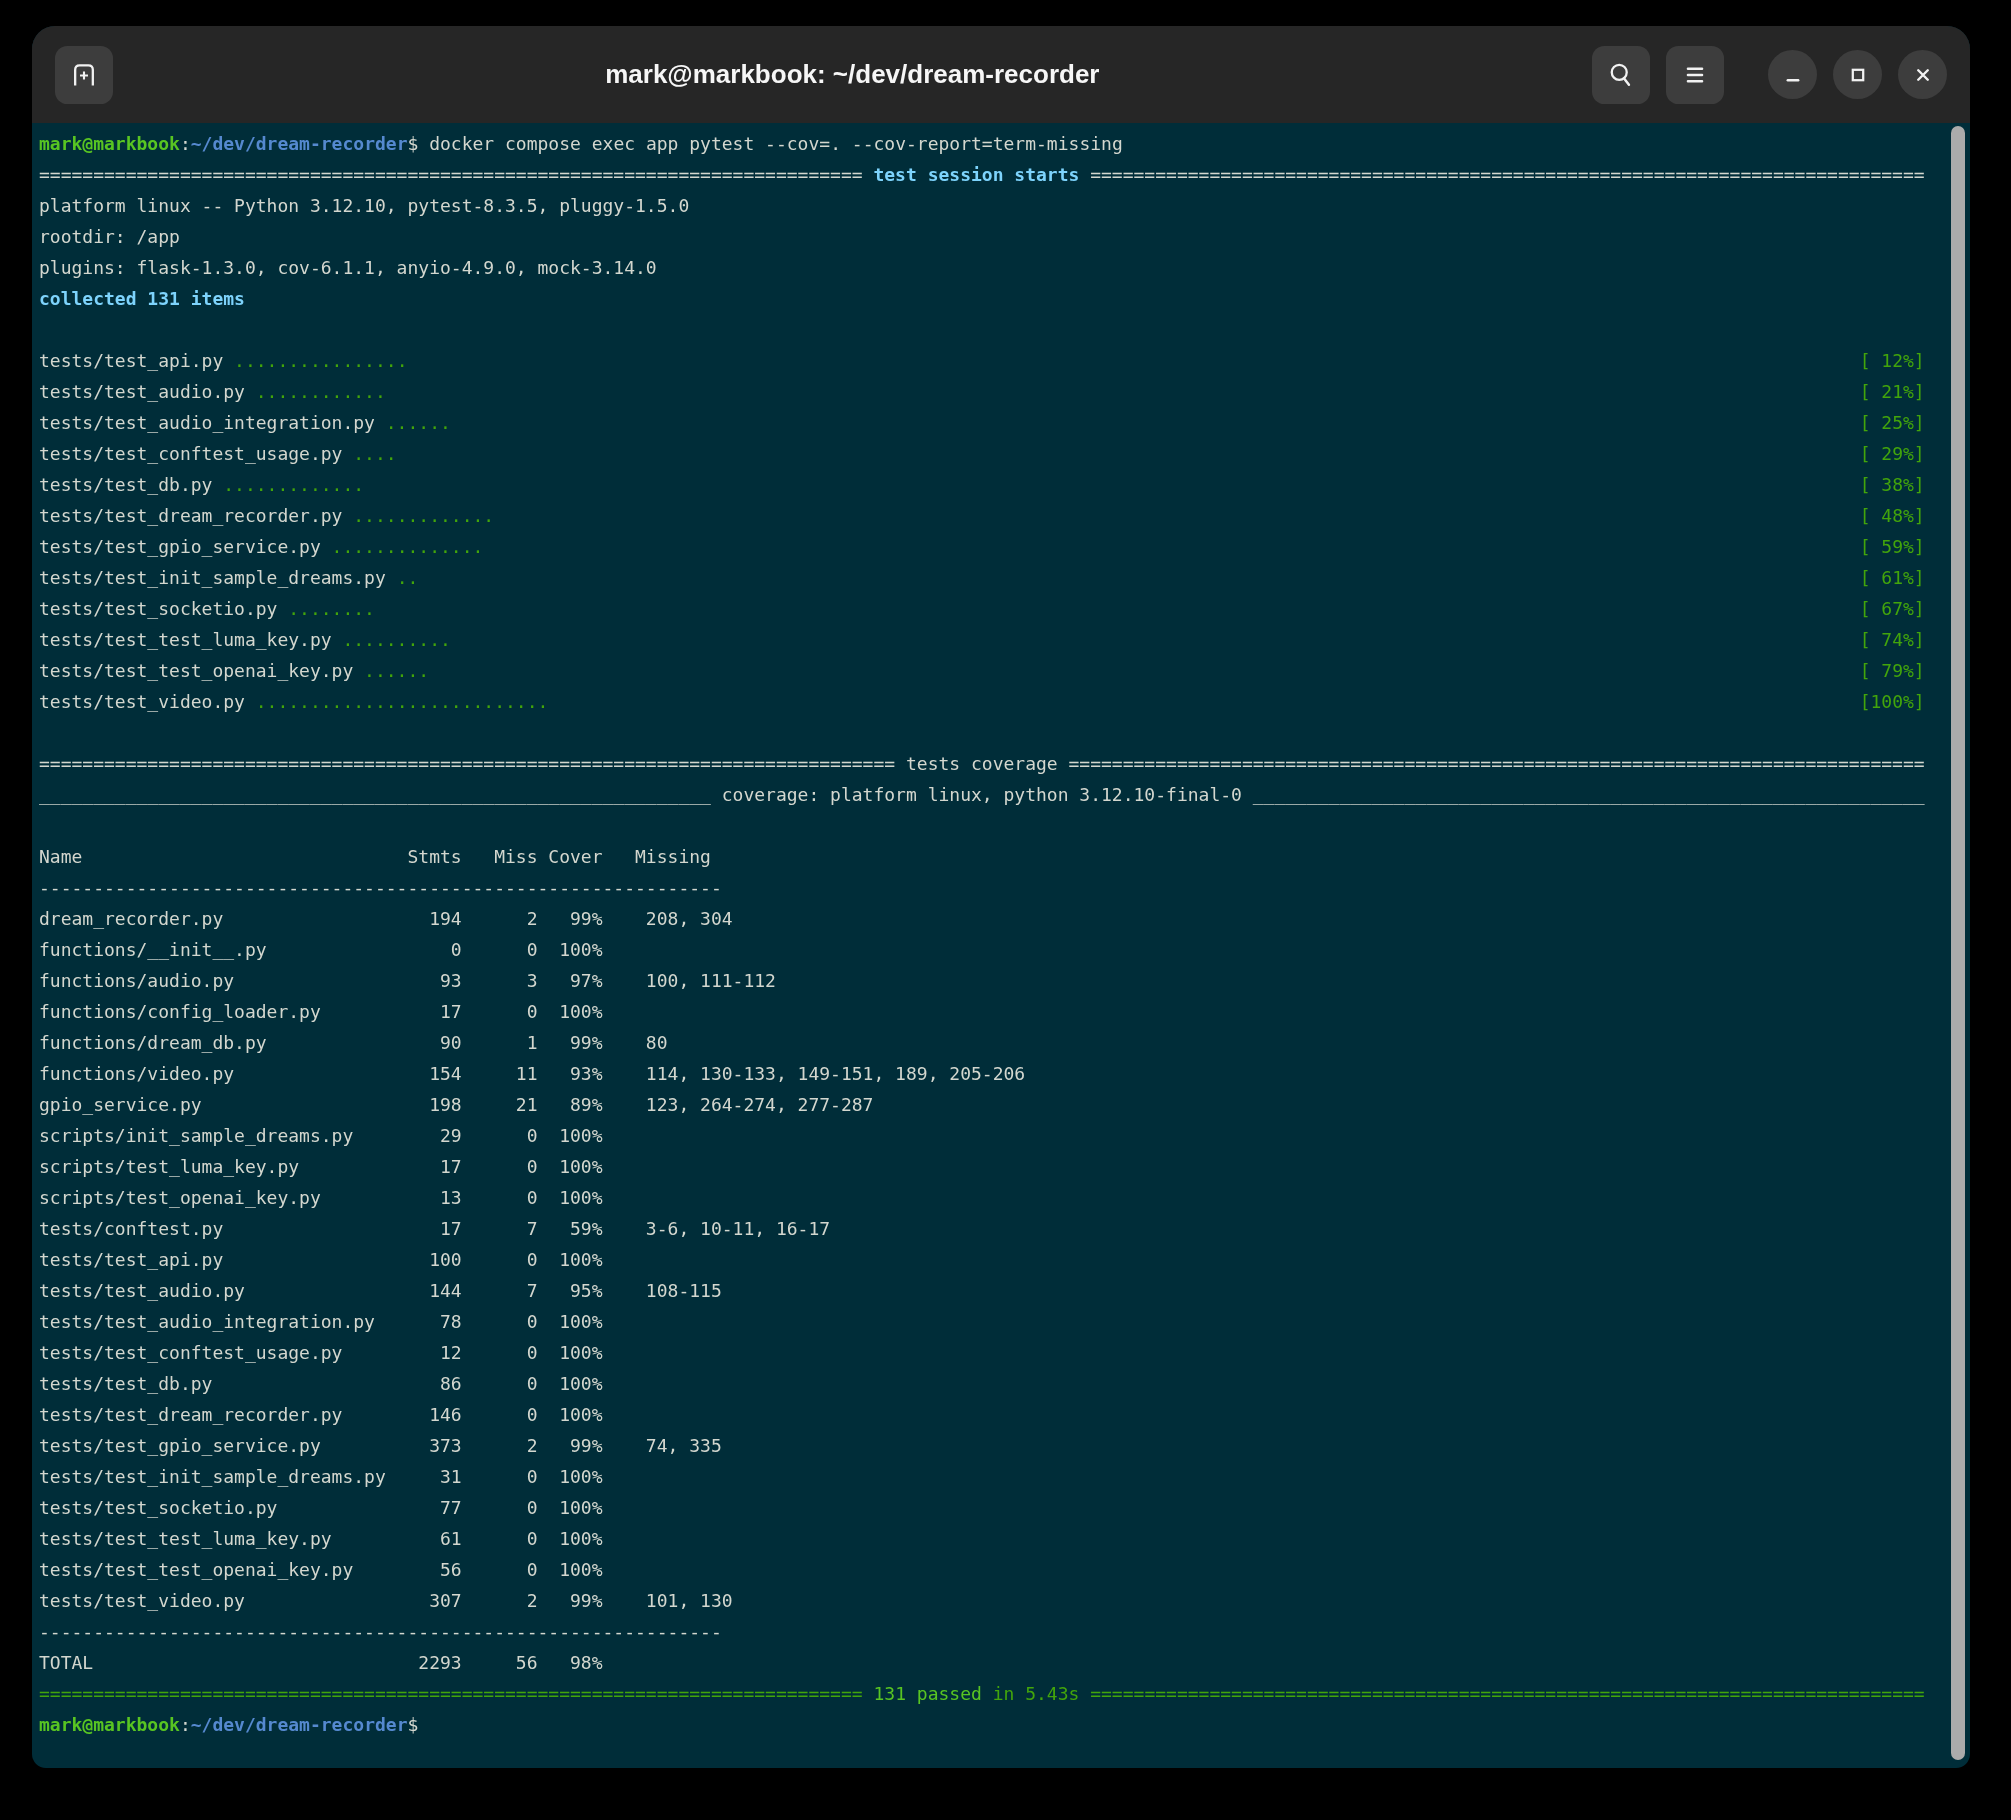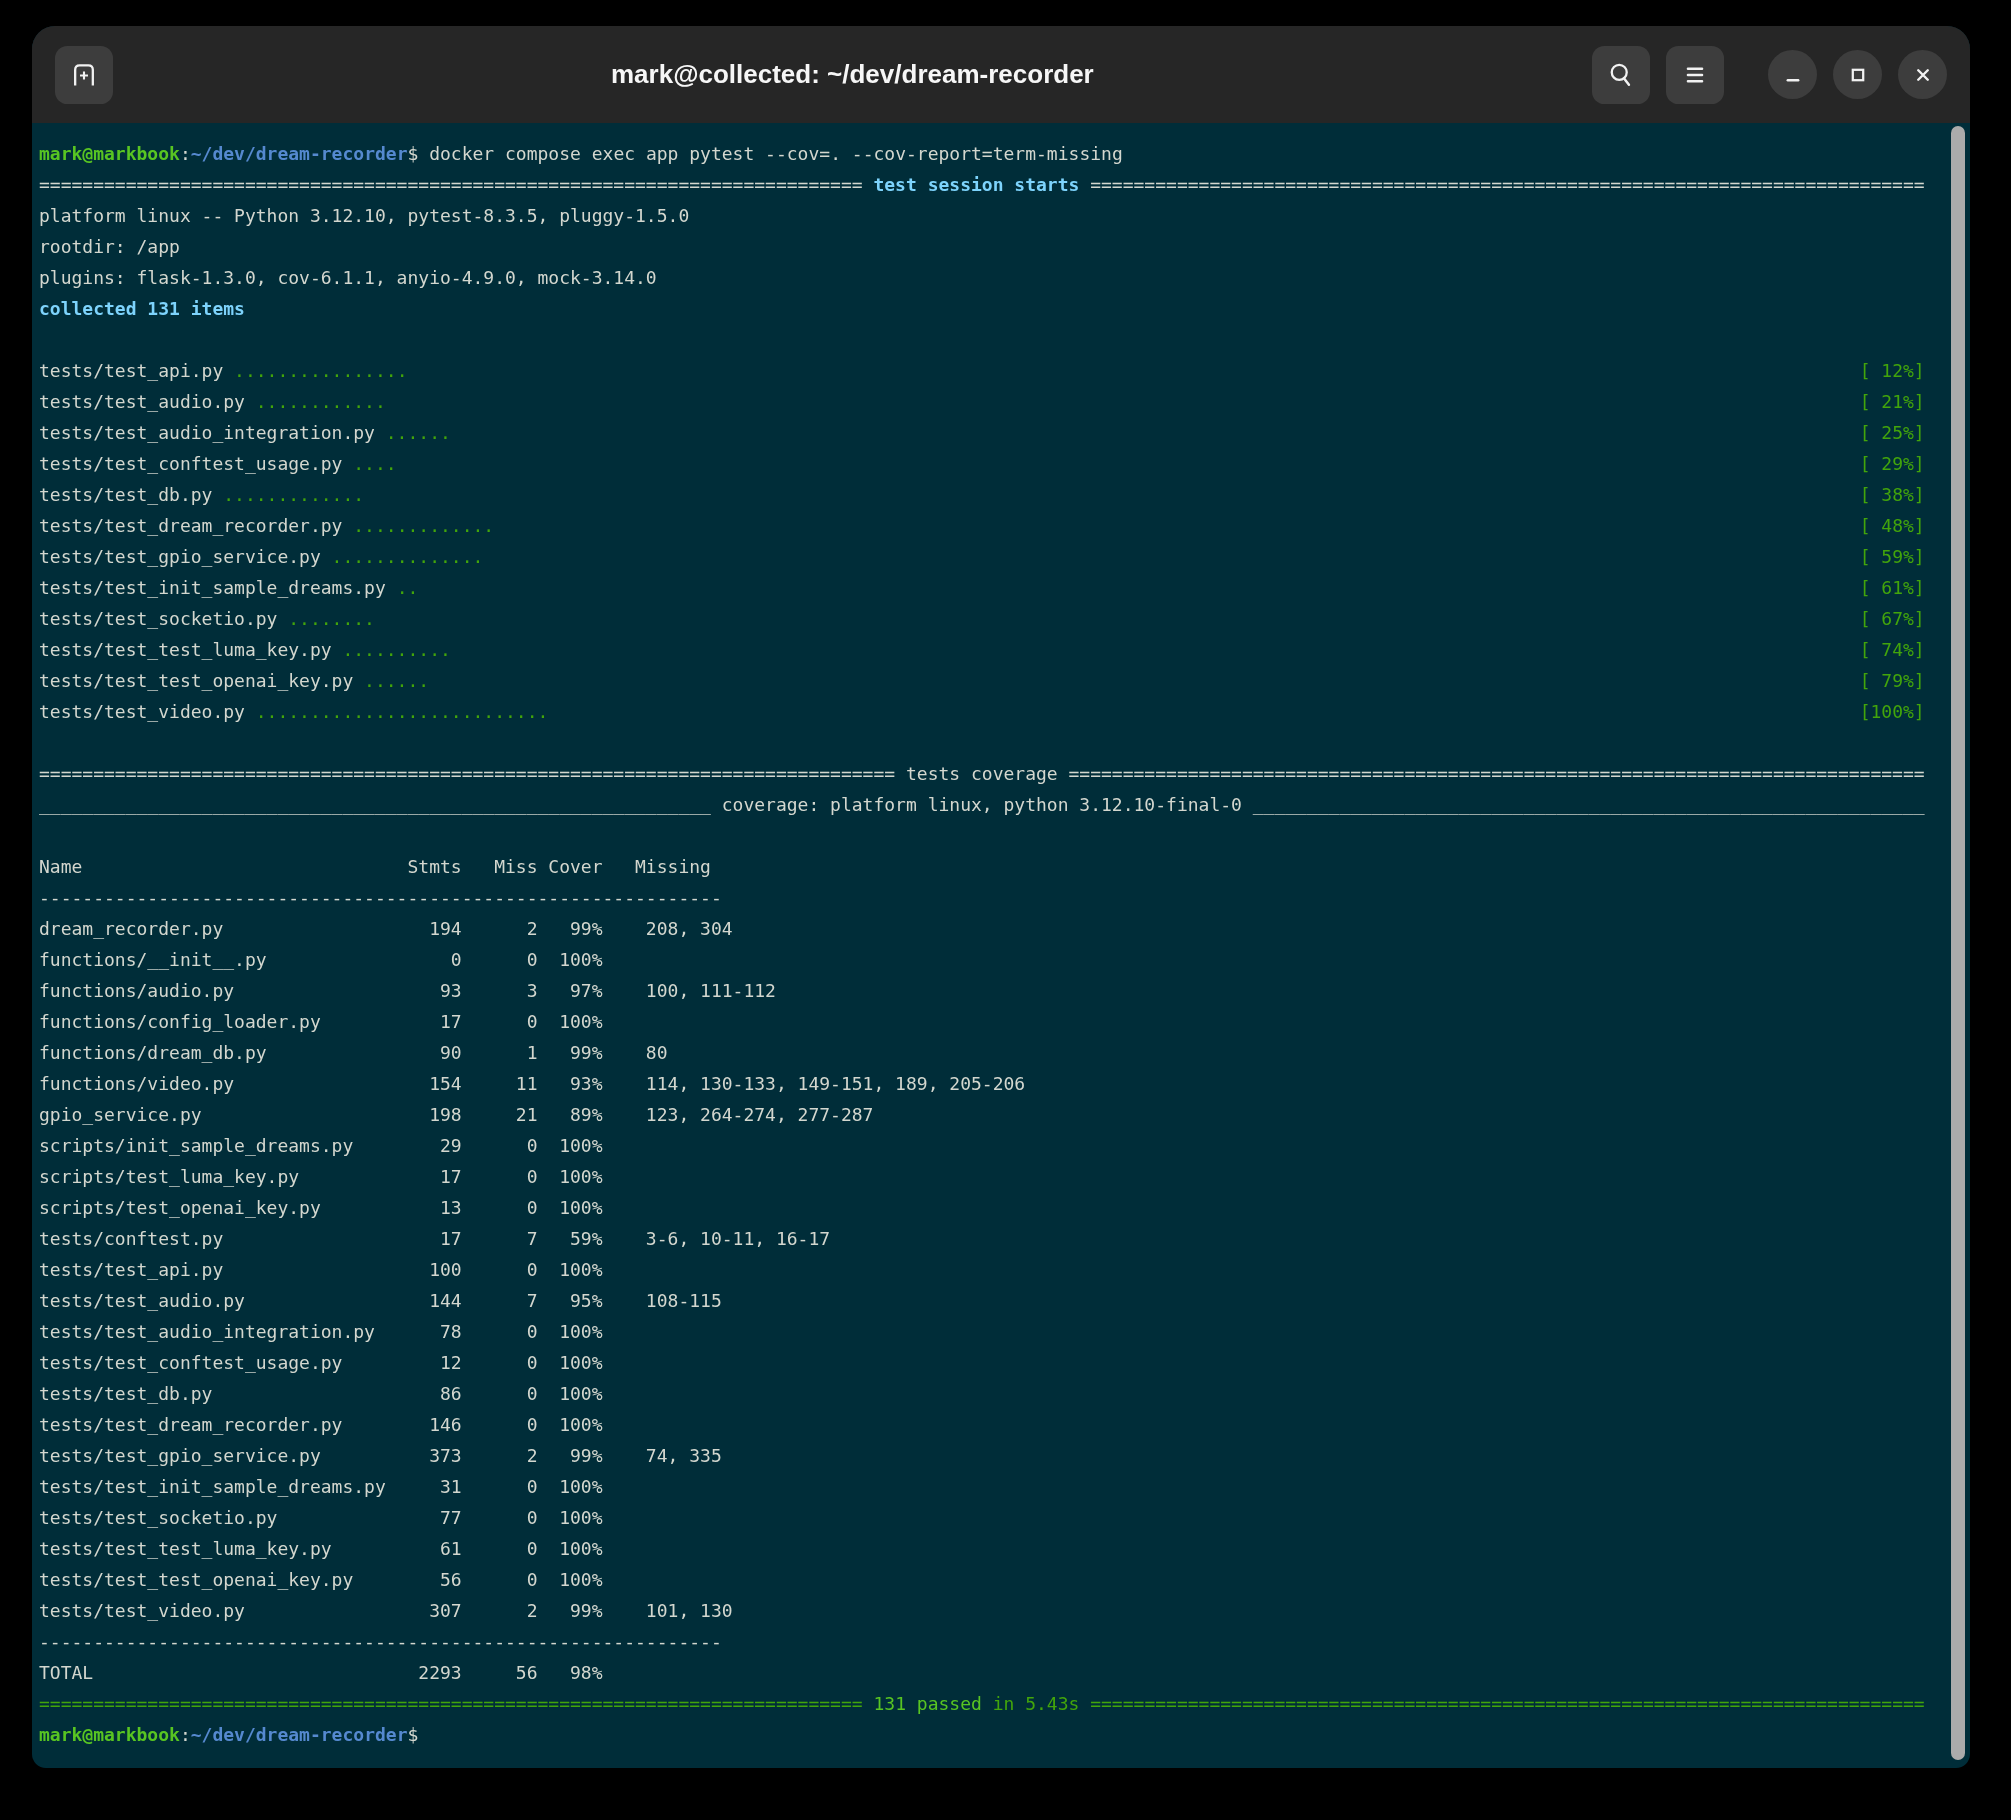--- a/index.html
+++ b/index.html
@@ -32,21 +32,21 @@
   .tb-right { display:flex; align-items:center; gap:16px; }
   .tb-right .group-gap { width:12.3px; }
   .icon-svg { display:block; }
 
   
   .term {
     position:absolute; left:0; right:0; top:97px; bottom:0;
     padding:5.3px 0 0 7px; box-sizing:border-box;
     font-family:"DejaVu Sans Mono", monospace;
     font-size:18px; line-height:31px; color:#d3d7cf;
-    white-space:pre; overflow:hidden;margin-top:10px;
+    white-space:pre; overflow:hidden;
   }
   .row { white-space:pre; }
   .fg   { color:#d3d7cf; }
   .b    { color:#7dd3fc; font-weight:700; }
   .g    { color:#42a50b; }
   .gb   { color:#58c522; font-weight:400; }
   .ub   { color:#5589cf; font-weight:700; }
   .guser{ color:#58c522; font-weight:700; }
 
   .scrollbar {
@@ -62,21 +62,21 @@
   <div class="titlebar">
     <div class="tb-btn">
       <span>
         <svg class="icon-svg" width="30" height="30" viewBox="0 0 34 34">
           <path d="M7 29 V11 Q7 6 12 6 H22 Q27 6 27 11 V29" fill="none" stroke="#f2f2f2" stroke-width="2.6"></path>
           <path d="M17 13 v9 M12.5 17.5 h9" stroke="#f2f2f2" stroke-width="2.4"></path>
         </svg>
       </span>
     </div>
 
-    <div class="tb-title">mark@collected: ~/dev/dream-recorder</div>
+    <div class="tb-title">mark@markbook: ~/dev/dream-recorder</div>
 
     <div class="tb-right">
       <div class="tb-btn">
         <span>
           <svg class="icon-svg" width="30" height="30" viewBox="0 0 34 34">
             <circle cx="15" cy="14" r="8.5" fill="none" stroke="#f2f2f2" stroke-width="2.6"></circle>
             <path d="M20.5 21 L26 28" stroke="#f2f2f2" stroke-width="2.8" stroke-linecap="round"></path>
           </svg>
         </span>
       </div>

